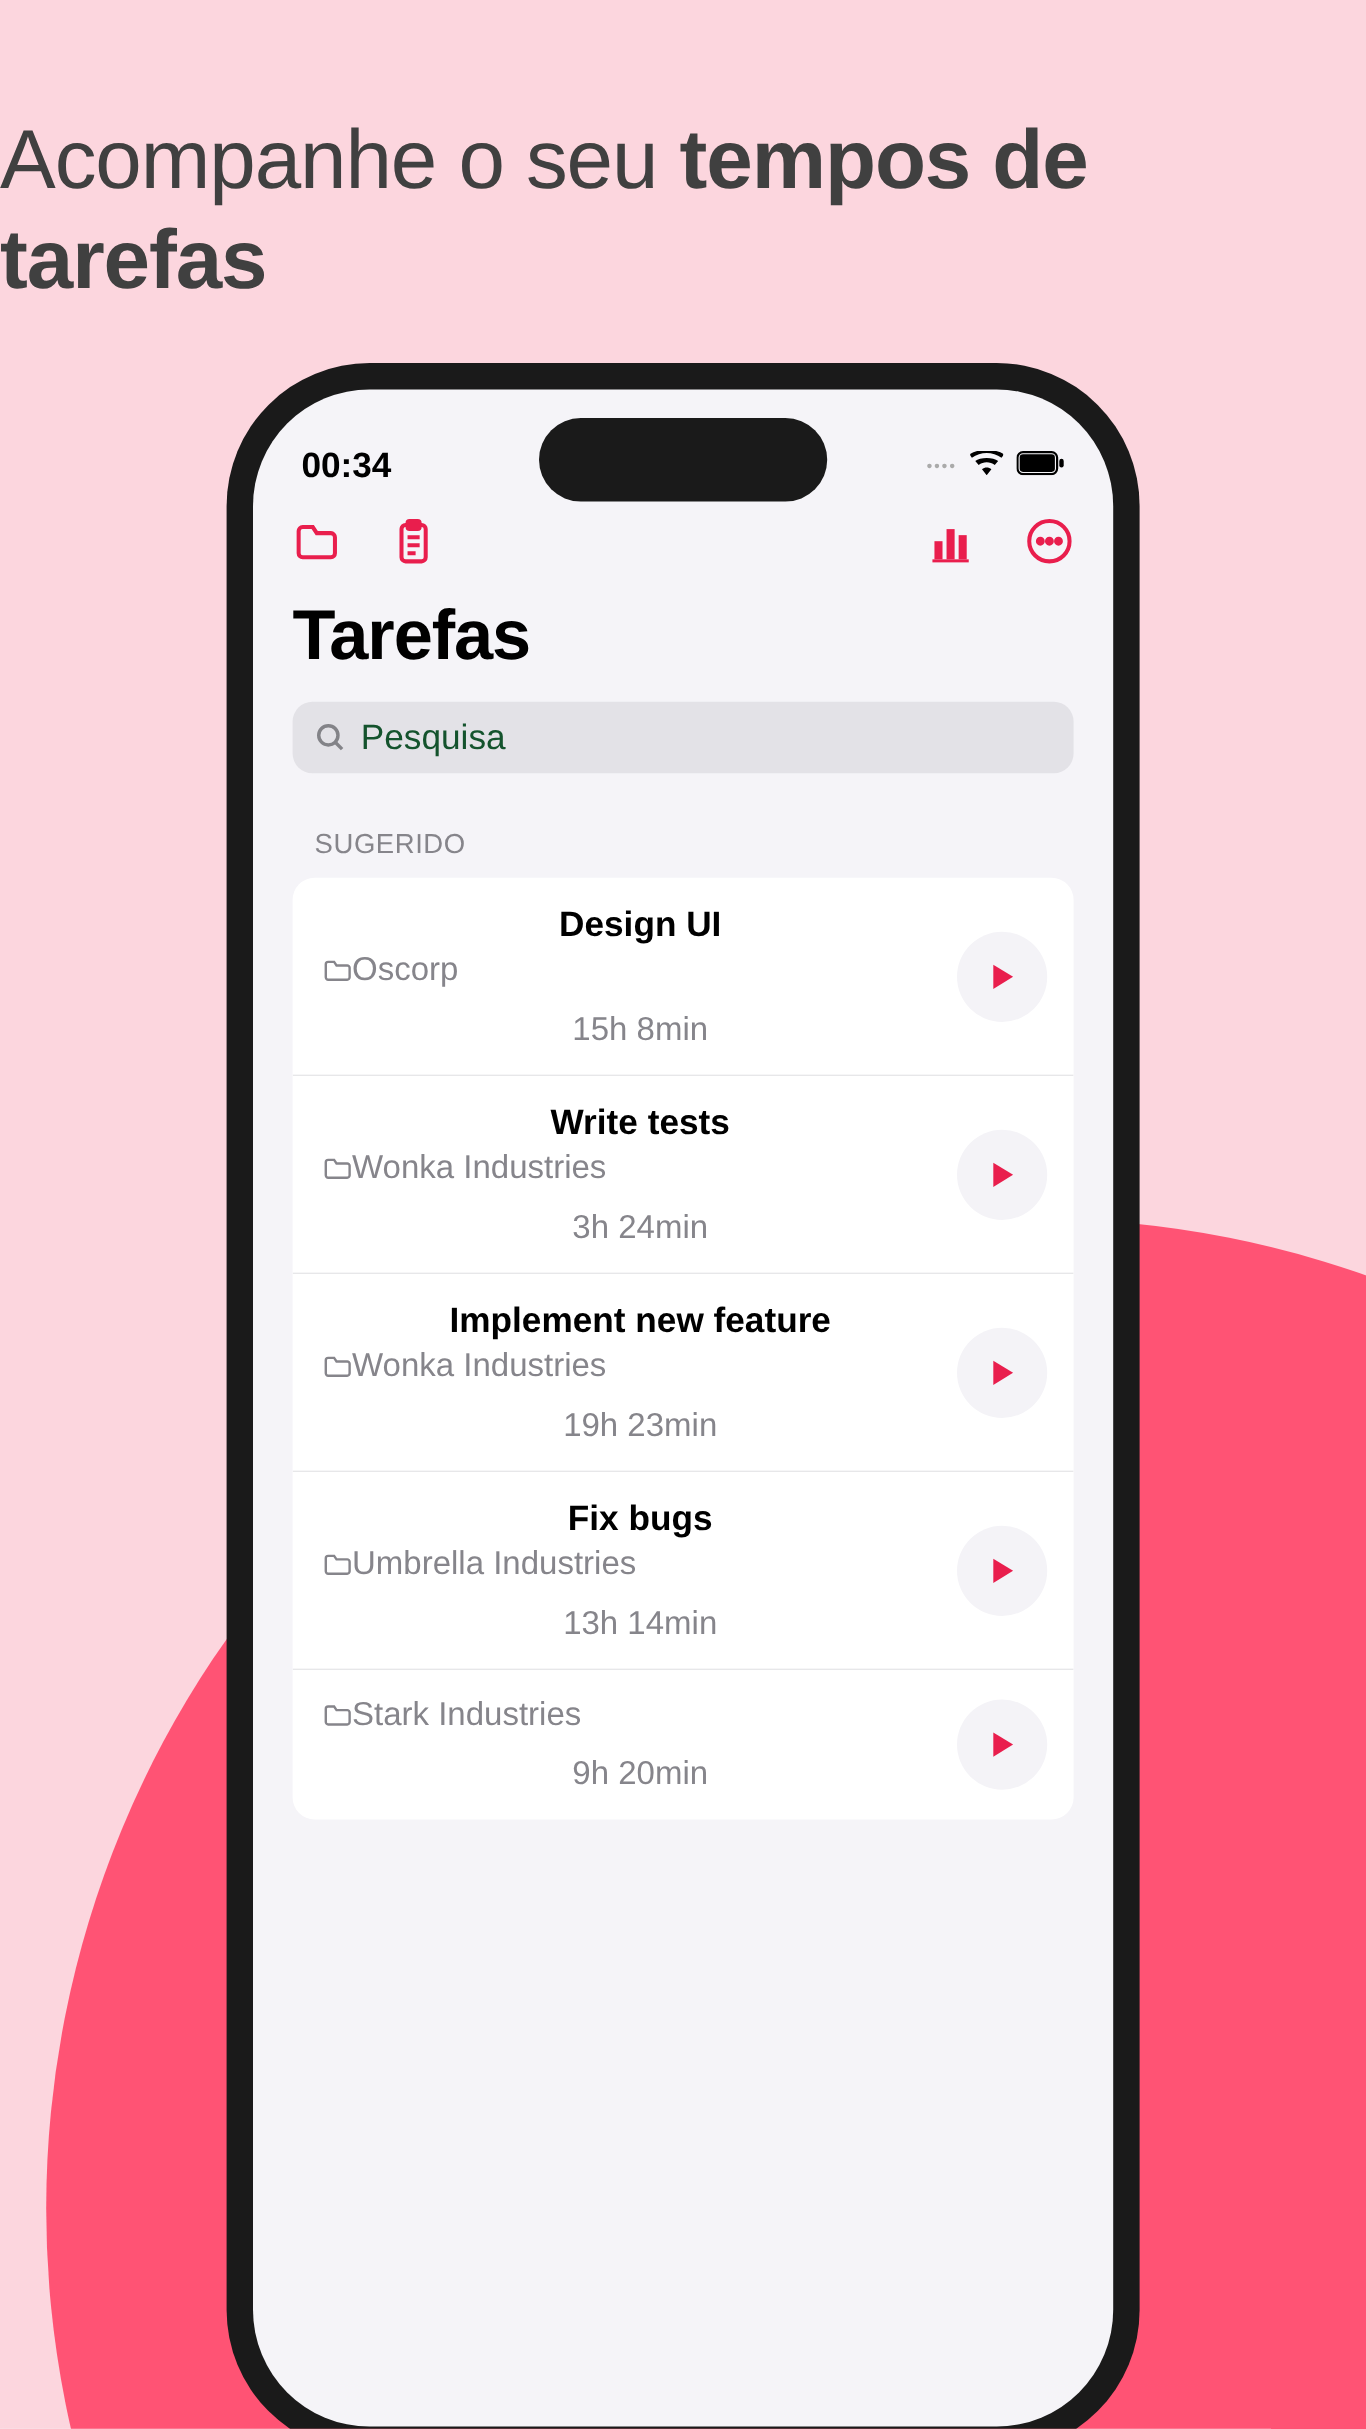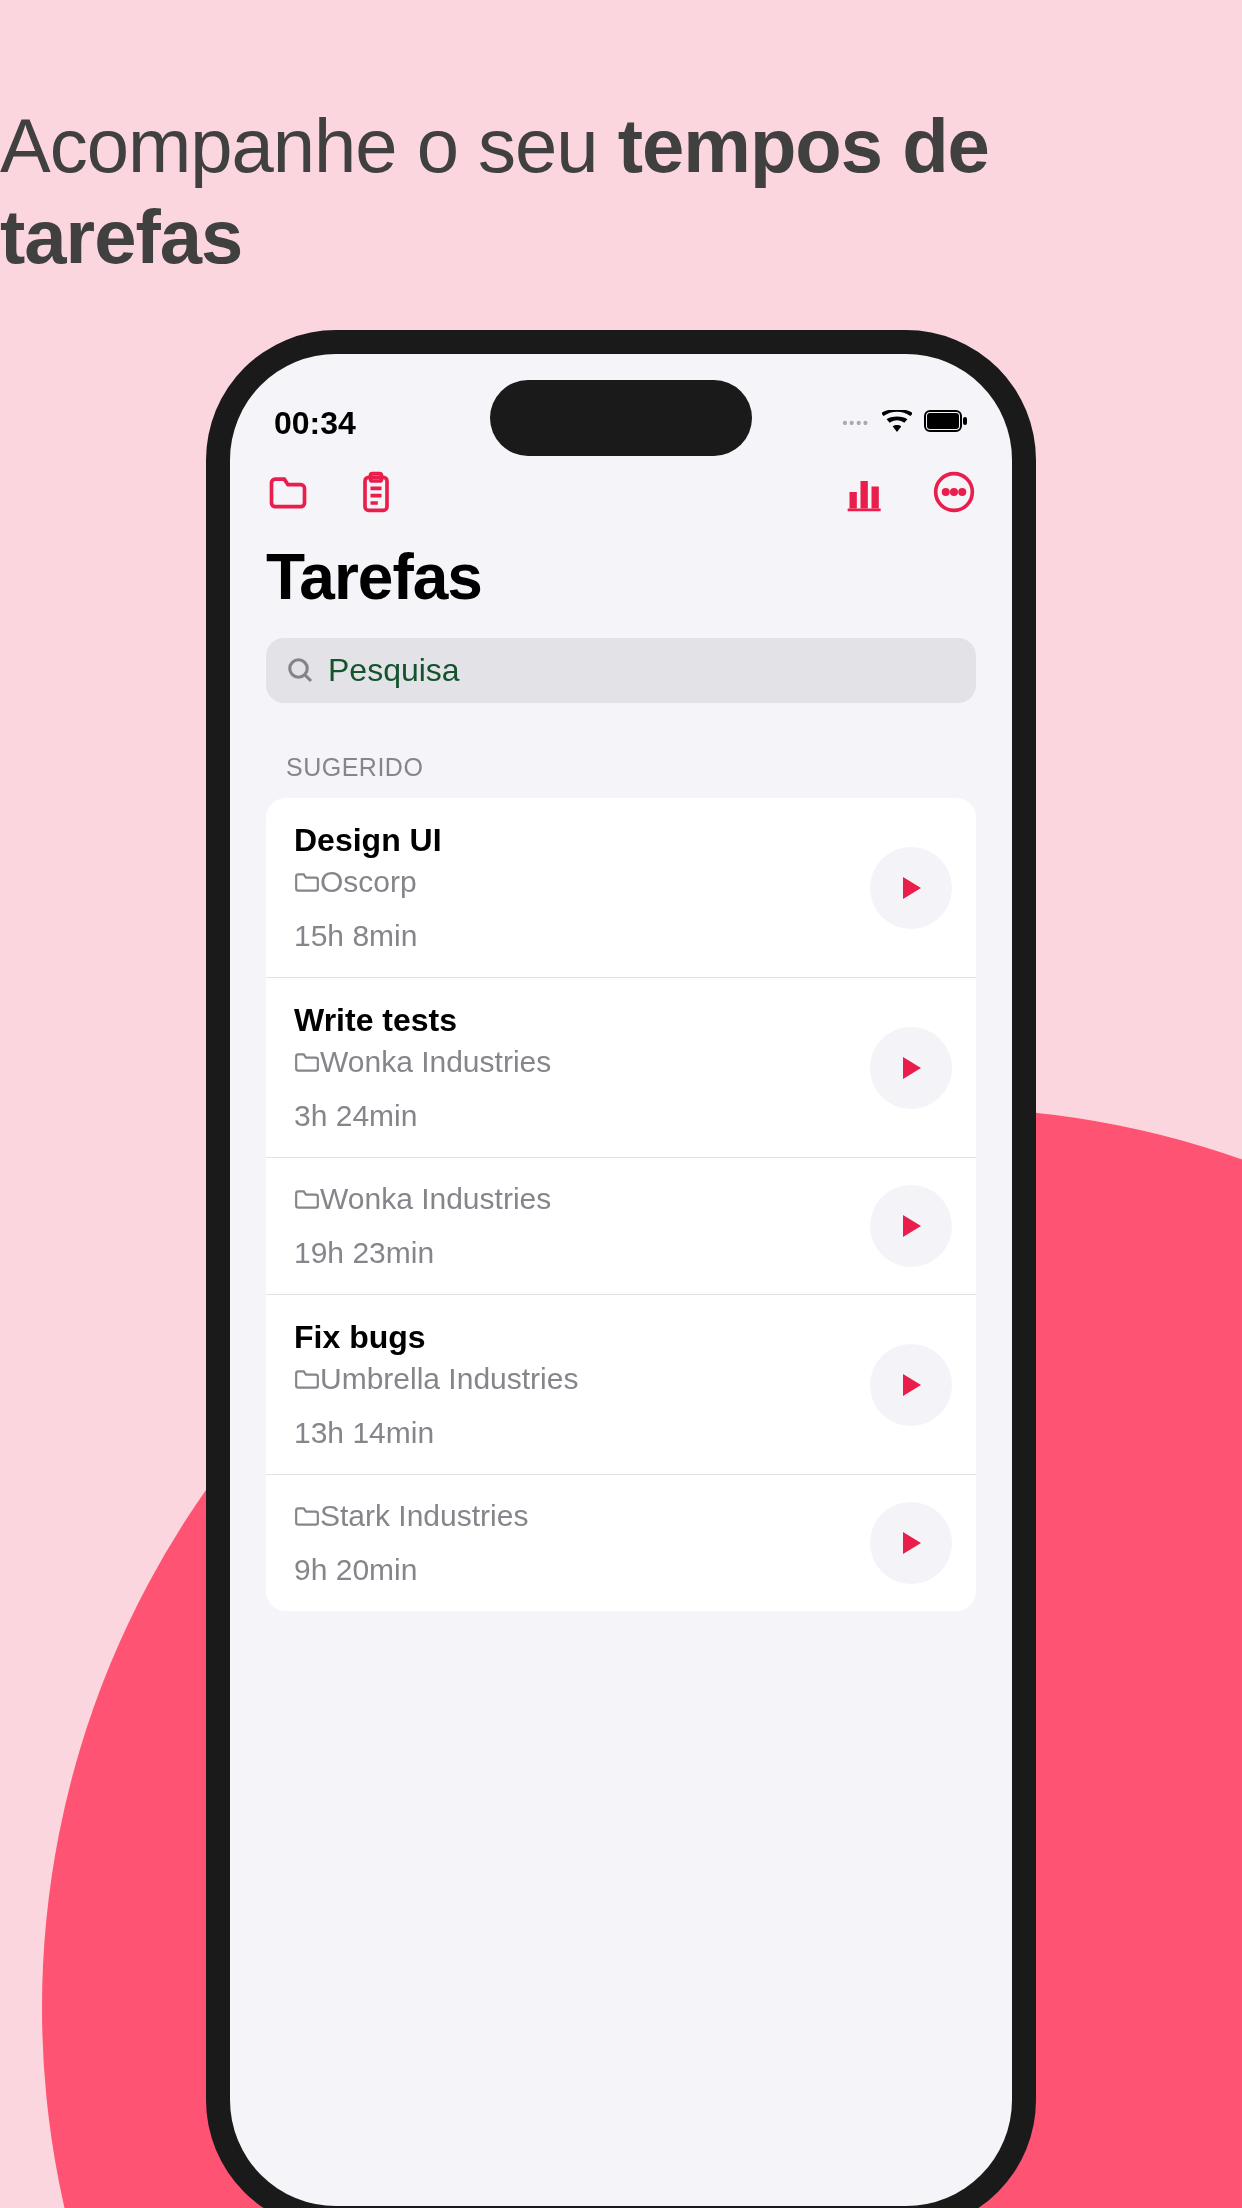--- a/index.html
+++ b/index.html
@@ -121,20 +121,21 @@
       font-size: 25px;
       color: #86858B;
       padding: 50px 56px 16px 56px;
       letter-spacing: 0.5px;
     }
     .list {
       margin: 0 36px;
       background: #fff;
       border-radius: 20px;
       overflow: hidden;
+      text-align: center;
     }
     .list-item {
       display: flex;
       align-items: center;
       justify-content: space-between;
       padding: 24px 24px 24px 28px;
       border-bottom: 1px solid #E2E2E4;
     }
     .list-item:last-child { border-bottom: none; }
     .item-text { flex: 1; }
@@ -278,20 +279,21 @@
         </div>
         <div class="play-button">
           <svg viewBox="0 0 24 26" fill="#E91E4D">
               <path d="M4 2l18 11L4 24V2z"></path>
             </svg>
         </div>
       </div>
 
       <div class="list-item">
         <div class="item-text">
+          <div class="item-title">Implement new feature</div>
           <div class="item-folder">
             <svg viewBox="0 0 24 20" fill="none" stroke="#86858B" stroke-width="2">
                 <path d="M2 5c0-1 .8-2 2-2h5l2 3h9c1 0 2 .9 2 2v8c0 1-.9 2-2 2H4c-1 0-2-.9-2-2V5z"></path>
               </svg>
             <span class="folder-name">Wonka Industries</span>
           </div>
           <div class="item-time">19h 23min</div>
         </div>
         <div class="play-button">
           <svg viewBox="0 0 24 26" fill="#E91E4D">

